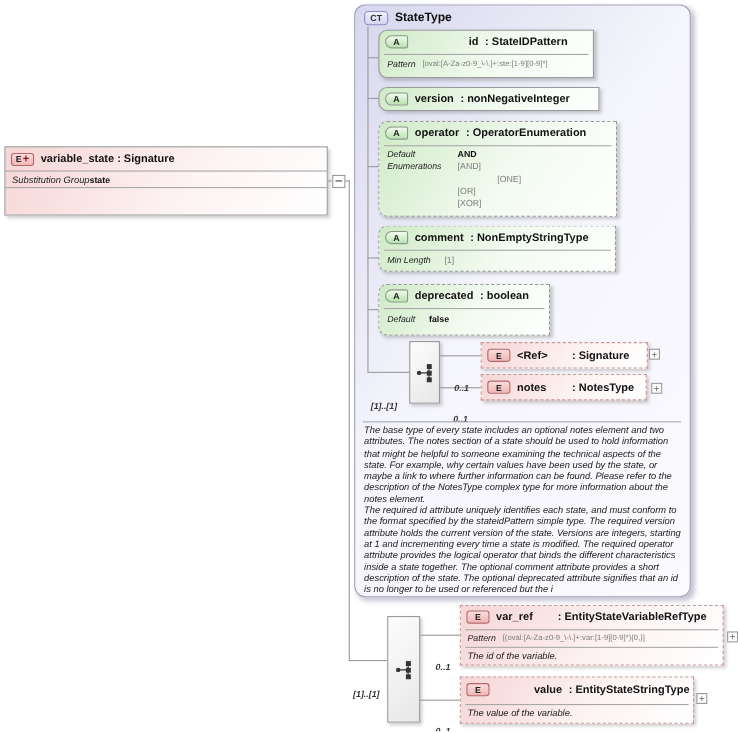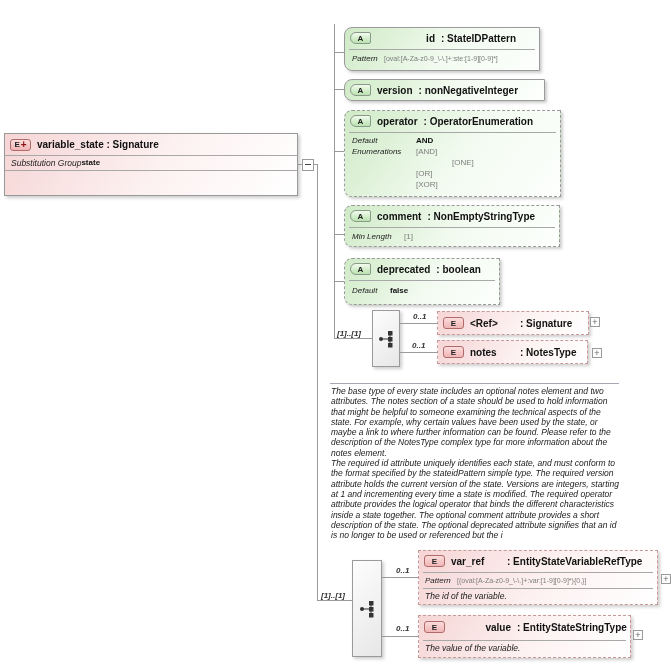--- a/index.html
+++ b/index.html
@@ -1,20 +1,20 @@
 <!DOCTYPE html>
 <html><head>
 <meta charset="utf-8">
 <style>
   html,body{margin:0;padding:0;background:#fff;}
   #root{position:relative;width:671px;height:665px;background:#fff;overflow:hidden;
         font-family:"Liberation Sans",sans-serif;}
   .hline,.vline{position:absolute;background:#9a9a9a;}
   .hline{height:1px;} .vline{width:1px;}
-  .card{position:absolute;font-size:8px;font-style:italic;font-weight:bold;color:#333;white-space:nowrap;}
+  .card{position:absolute;font-size:8px;font-style:italic;font-weight:bold;color:#333;white-space:nowrap;margin-top:36px;}
   .box{position:absolute;border:1px solid #9a9a9a;box-sizing:border-box;
        box-shadow:2px 2px 3px rgba(60,60,60,0.25);}
   .elembox{background:linear-gradient(125deg,#f6d5d5,#fdf2f2 55%,#ffffff);}
   .attrbox{background:linear-gradient(125deg,#cfeac6,#f3fbf1 55%,#fdfffd);border-radius:8px 0 0 8px;}
   .dashed{border-style:dashed;}
   .elemdash{border:1px dashed #c79a9a;}
   .ctbox{background:linear-gradient(125deg,#d7d7ee,#f5f5fc 45%,#fafaff);
          border:1px solid #9f9fbe;border-radius:10px;
          box-shadow:3px 3px 5px rgba(90,90,130,0.35);}
   .seqbox{background:linear-gradient(135deg,#fdfdfd,#e7e7e7);}
@@ -48,35 +48,41 @@
 
   <div class="box elembox" style="left:4px;top:133px;width:294px;height:63px;border:1px solid #999;">
     <div class="hdr" style="height:21px;">
       <span class="badge badge-e">
         <span>E</span>
           <span class="subplus">+</span>
       </span>
       <span class="nm">variable_state : Signature</span>
     </div>
     <div class="divider" style="top:21px;left:0;right:0;"></div>
-    <div class="facet" style="top:24px;left:6px;">
+    <div class="facet" style="top:24px;left:6px;align-items:flex-end;">
       <span class="flabel" style="min-width:62px;font-size:8.5px;">Substitution Group</span>
       <span class="fbold" style="font-size:8px;">state</span>
     </div>
     <div class="divider" style="top:36px;left:0;right:0;"></div>
   </div>
 
   <div class="hline" style="left:298px;top:164px;width:4px;"></div>
   <div class="minusbox" style="left:302px;top:159px;">
     <div class="minusbar"></div>
   </div>
   <div class="hline" style="left:314px;top:164px;width:4px;"></div>
   <div class="vline" style="left:317px;top:164px;height:437px;"></div>
   <div class="hline" style="left:317px;top:600px;width:35px;"></div>
 
+  <div class="ctbox" style="position:absolute;left:322px;top:4px;width:304px;height:537px;">
+    <div class="hdr" style="height:22px;padding-left:8px;font-size:11px;">
+      <span class="badge badge-ct">CT</span>
+      <span>StateType</span>
+    </div>
+  </div>
 
   <div class="vline" style="left:334px;top:24px;height:314px;"></div>
   <div class="hline" style="left:334px;top:52px;width:10px;"></div>
   <div class="hline" style="left:334px;top:89px;width:10px;"></div>
   <div class="hline" style="left:334px;top:151px;width:10px;"></div>
   <div class="hline" style="left:334px;top:234px;width:10px;"></div>
   <div class="hline" style="left:334px;top:281px;width:10px;"></div>
   <div class="hline" style="left:334px;top:338px;width:38px;"></div>
 
   <div class="box attrbox" style="left:344px;top:27px;width:196px;height:44px;">

